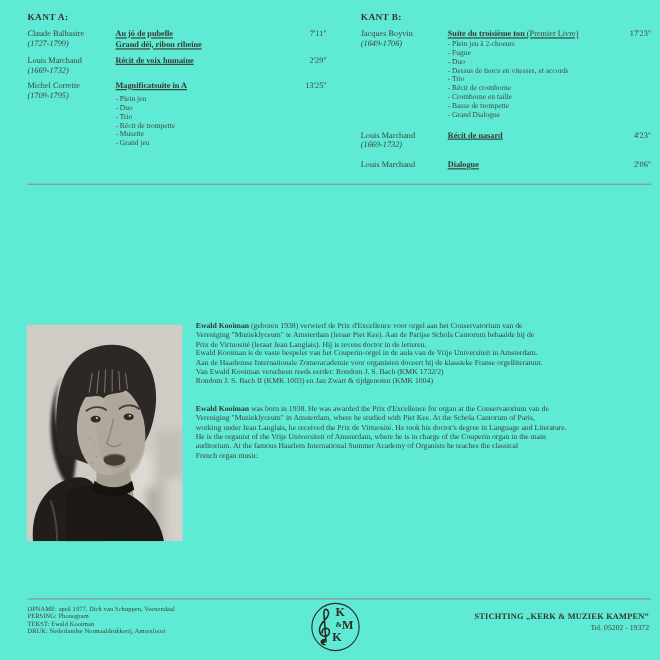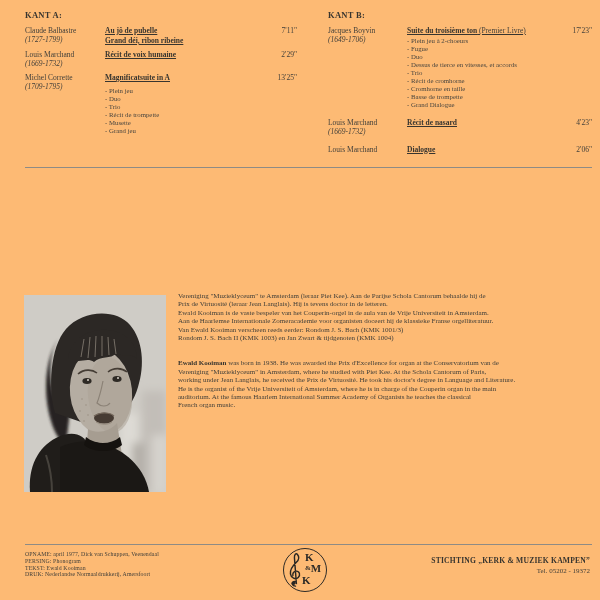--- a/index.html
+++ b/index.html
@@ -1,18 +1,18 @@
 <!DOCTYPE html>
 <html><head>
 <meta charset="utf-8">
 <style>
   html,body{margin:0;padding:0;background:#b8b5b0;}
   .page{
     position:relative;width:600px;height:600px;margin:0 auto;
-    background:#fdba74;color:#43403a;
+    background:#5eead4;color:#43403a;
     font-family:"Liberation Serif", serif;
     overflow:hidden;
   }
   
   .side{position:absolute;top:10px;}
   .side-a{left:25px;width:272px;}
   .side-b{left:328px;width:264px;}
   .side-header{font-size:8.5px;font-weight:bold;letter-spacing:.3px;margin-bottom:6px;color:#38352f;}
   .track{display:grid;grid-template-columns:80px 1fr 42px;margin-bottom:5px;}
   .side-b .track{grid-template-columns:79px 1fr 42px;}
@@ -217,27 +217,28 @@
       <path d="M6 197 C4 172 14 152 32 143 C48 135 60 139 64 150 L72 197 Z" fill="#201d1a"></path>
       <path d="M36 152 C68 138 102 152 118 178 C122 185 124 191 125 197 L36 197 Z" fill="#1b1815"></path>
       <path d="M60 150 C70 158 88 158 98 150 L96 142 C86 150 72 150 62 142 Z" fill="#15120f"></path>
 
       <path d="M22 160 C26 172 28 184 28 197" stroke="#57534c" stroke-width="2" fill="none" opacity="0.7"></path>
     </svg>
   </div>
 
   <div class="bios">
     <div class="bio-nl">
+      <div class="bio-line"><span class="bio-lead">Ewald Kooiman</span><span> (geboren 1938) verwierf de Prix d'Excellence voor orgel aan het Conservatorium van de</span></div>
       <div>
 
       <div class="bio-line">Vereniging "Muzieklyceum" te Amsterdam (leraar Piet Kee). Aan de Parijse Schola Cantorum behaalde hij de</div>
           <div class="bio-line">Prix de Virtuosité (leraar Jean Langlais). Hij is tevens doctor in de letteren.</div>
           <div class="bio-line">Ewald Kooiman is de vaste bespeler van het Couperin-orgel in de aula van de Vrije Universiteit in Amsterdam.</div>
           <div class="bio-line">Aan de Haarlemse Internationale Zomeracademie voor organisten doceert hij de klassieke Franse orgelliteratuur.</div>
-          <div class="bio-line">Van Ewald Kooiman verscheen reeds eerder: Rondom J. S. Bach (KMK 1001/3)</div>
+          <div class="bio-line">Van Ewald Kooiman verscheen reeds eerder: Rondom J. S. Bach (KMK 1732/2)</div>
           <div class="bio-line">Rondom J. S. Bach II (KMK 1003) en Jan Zwart &amp; tijdgenoten (KMK 1004)</div>
         </div>
     </div>
     <div class="bio-en">
       <div class="bio-line"><span class="bio-lead">Ewald Kooiman</span><span> was born in 1938. He was awarded the Prix d'Excellence for organ at the Conservatorium van de</span></div>
       <div>
 
       <div class="bio-line">Vereniging "Muzieklyceum" in Amsterdam, where he studied with Piet Kee. At the Schola Cantorum of Paris,</div>
           <div class="bio-line">working under Jean Langlais, he received the Prix de Virtuosité. He took his doctor's degree in Language and Literature.</div>
           <div class="bio-line">He is the organist of the Vrije Universiteit of Amsterdam, where he is in charge of the Couperin organ in the main</div>

